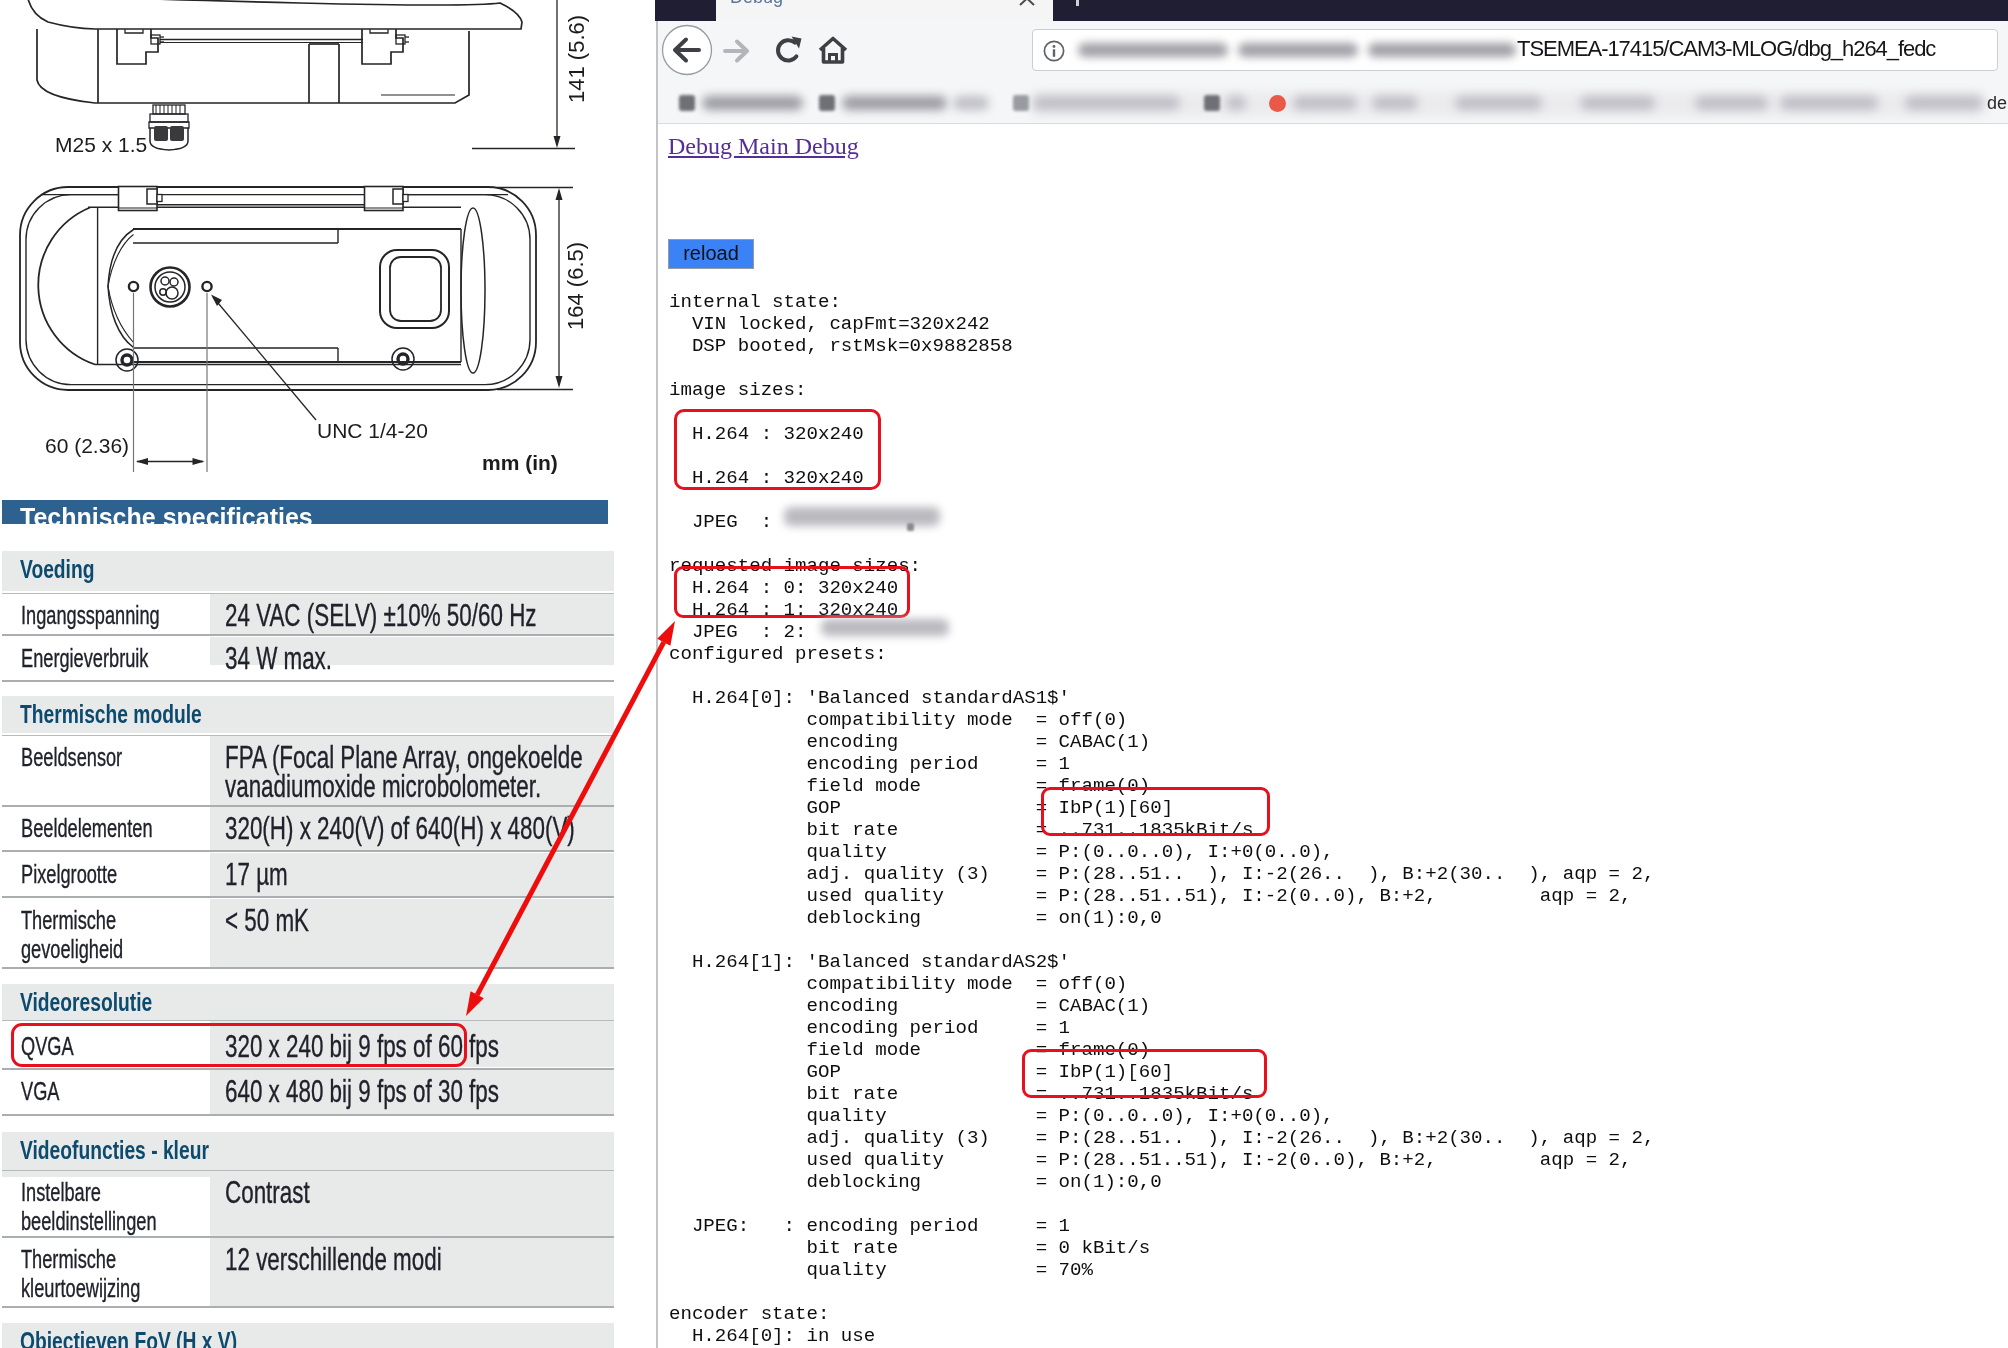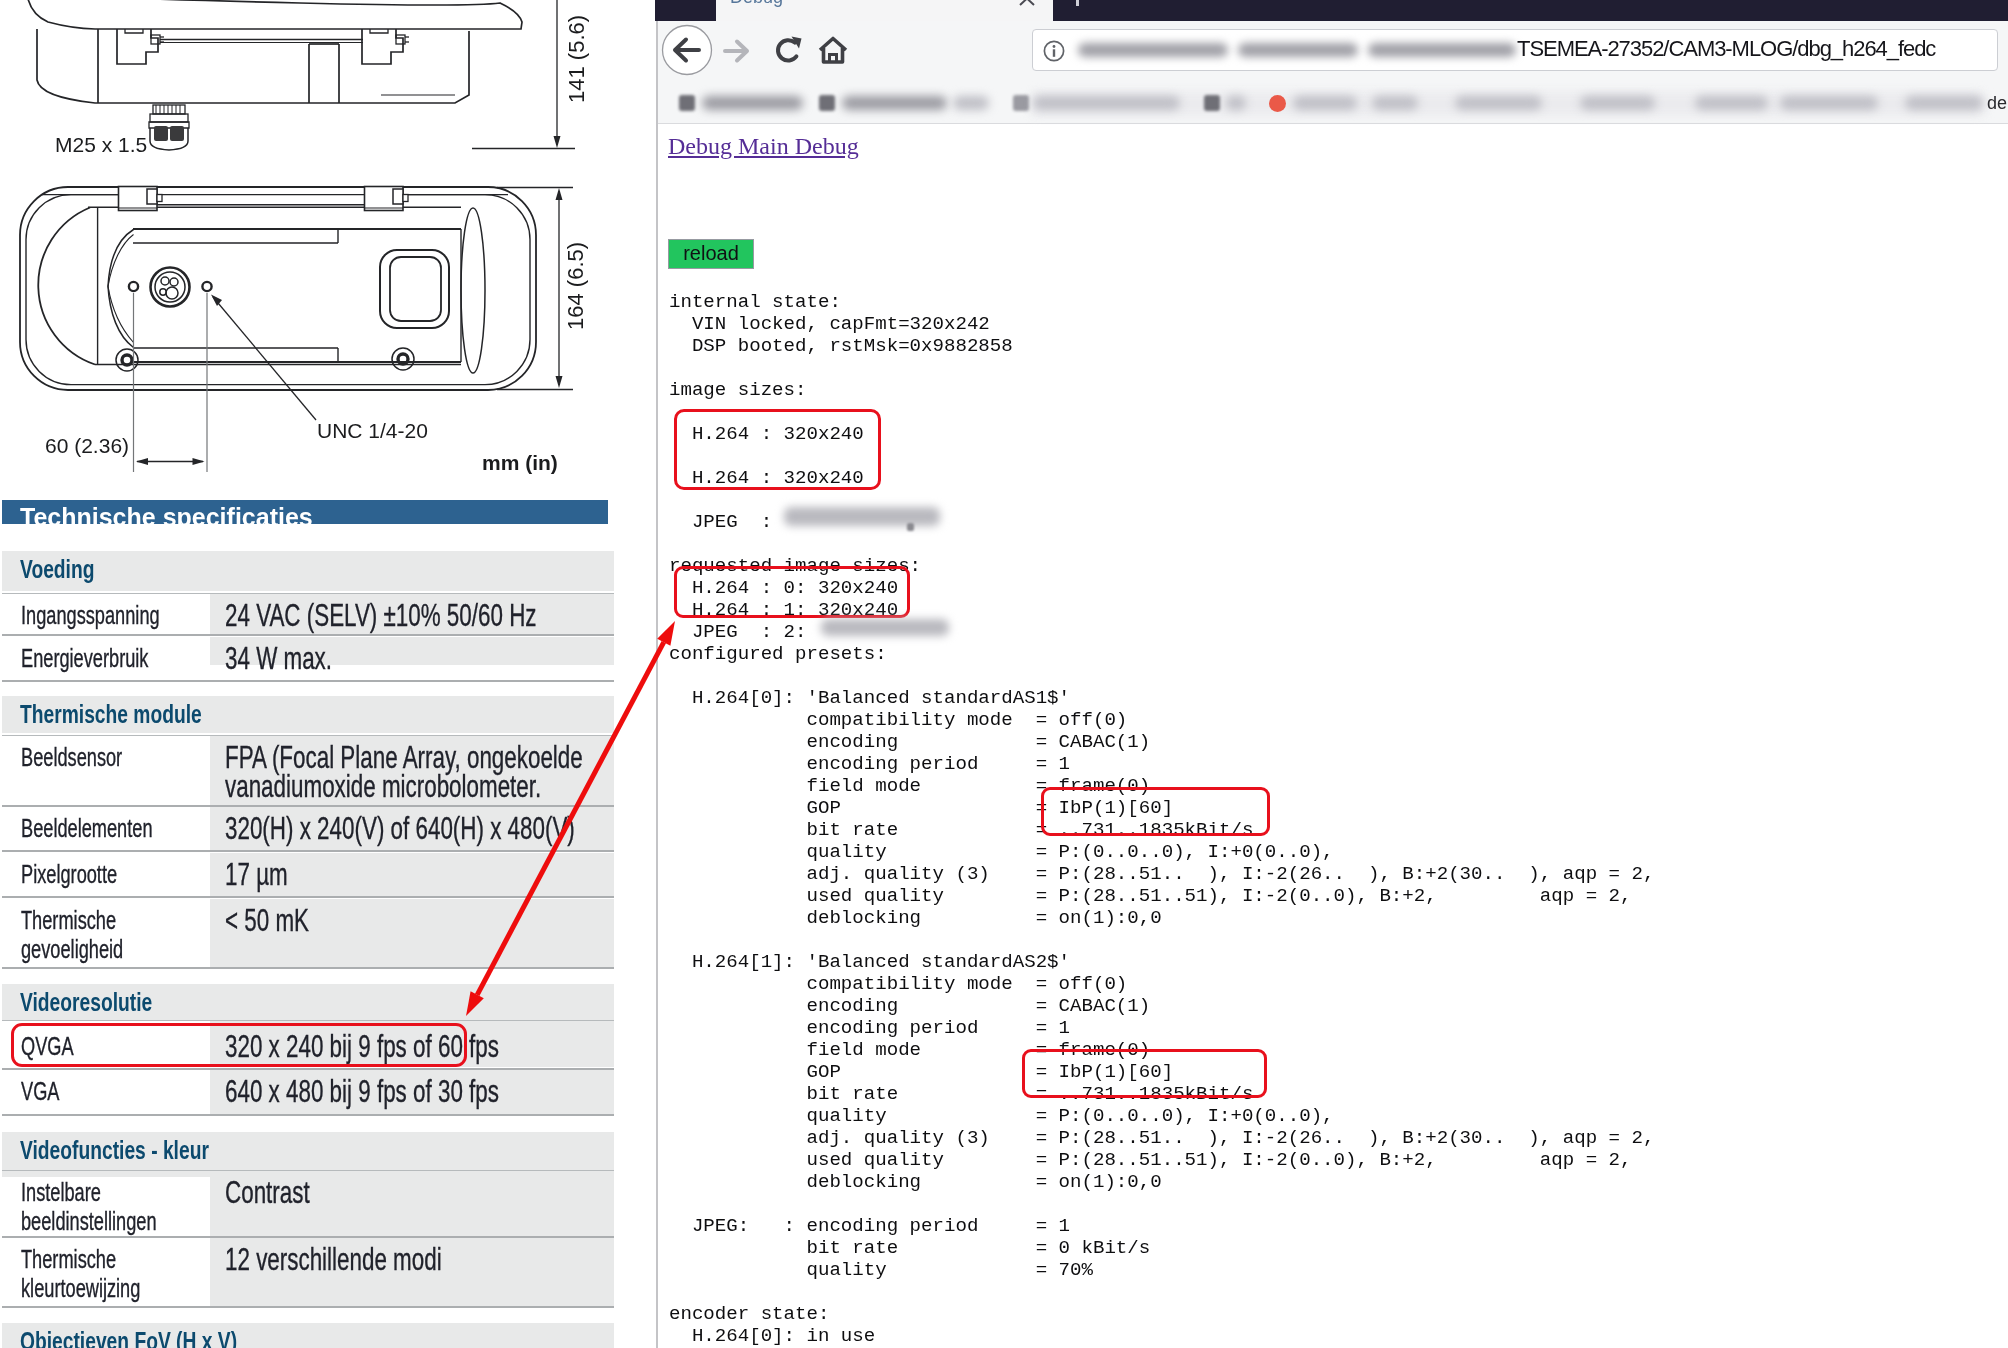--- a/index.html
+++ b/index.html
@@ -26,21 +26,21 @@
   #pagearea{position:absolute;left:659px;top:124px;width:1349px;height:1224px;background:#fff;}
   #winborder{position:absolute;left:656px;top:21px;width:2px;height:1327px;background:#c4c4c7;}
   #urlbar{position:absolute;left:1032px;top:29px;width:966px;height:42px;background:#fff;
           border:1px solid #ccced3;border-radius:4px;box-sizing:border-box;}
   .blob{position:absolute;background:#a0a0a7;border-radius:7px;filter:blur(4.5px);}
   .bblob{position:absolute;background:#bfbfc4;border-radius:7px;filter:blur(5px);}
   .bicon{position:absolute;width:16px;height:16px;background:#74747b;border-radius:3px;filter:blur(1.5px);}
   
   #mainlink{position:absolute;left:668px;top:133px;font-family:"Liberation Serif",serif;
             font-size:24px;color:#552d96;text-decoration:underline;}
-  #reloadbtn{position:absolute;left:668px;top:239px;width:86px;height:30px;background:#22c55e;
+  #reloadbtn{position:absolute;left:668px;top:239px;width:86px;height:30px;background:#3b82f6;
              border:1px solid #979aa1;box-sizing:border-box;font-size:20px;color:#101114;
              text-align:center;line-height:27px;}
   #mono{position:absolute;left:669px;top:291px;font-family:"Liberation Mono",monospace;
         font-size:19.1px;line-height:22px;color:#0e0e10;white-space:pre;}
   .redbox{position:absolute;border:3px solid #e8101c;border-radius:9px;box-sizing:border-box;}
 </style>
 </head>
 <body>
 <div id="stage">
 
@@ -256,21 +256,21 @@
 
   <div id="urlbar"></div>
   <svg class="abs" style="left:1043px;top:40px" width="22" height="22" viewBox="0 0 22 22">
     <circle cx="11" cy="11" r="9.6" fill="none" stroke="#606368" stroke-width="1.7"></circle>
     <circle cx="11" cy="6.5" r="1.4" fill="#606368"></circle>
     <rect x="9.8" y="9.3" width="2.4" height="7.5" fill="#606368"></rect>
   </svg>
   <div class="blob" style="left:1078px;top:43px;width:150px;height:14px;"></div>
   <div class="blob" style="left:1238px;top:43px;width:120px;height:14px;"></div>
   <div class="blob" style="left:1368px;top:43px;width:148px;height:14px;"></div>
-  <span class="abs" style="left:1517px;top:36px;font-size:22px;color:#15151a;letter-spacing:-1.05px;">TSEMEA-27352/CAM3-MLOG/dbg_h264_fedc</span>
+  <span class="abs" style="left:1517px;top:36px;font-size:22px;color:#15151a;letter-spacing:-1.05px;">TSEMEA-17415/CAM3-MLOG/dbg_h264_fedc</span>
 
   <div id="bookblobs">
       <div class="bblob" style="left:1030px;top:92px;width:955px;height:24px;background:#ebebee"></div>
       <div class="bicon" style="left:679px;top:95px;background:#6f6f76"></div>
       <div class="bicon" style="left:819px;top:95px;background:#6f6f76"></div>
       <div class="bicon" style="left:1013px;top:95px;background:#9a9aa1"></div>
       <div class="bicon" style="left:1204px;top:95px;background:#6f6f76"></div>
       <div class="bblob" style="left:702px;top:96px;width:101px;height:14px;background:#9b9ba2"></div>
       <div class="bblob" style="left:842px;top:96px;width:105px;height:14px;background:#9b9ba2"></div>
       <div class="bblob" style="left:953px;top:96px;width:36px;height:14px;background:#bfbfc6"></div>

